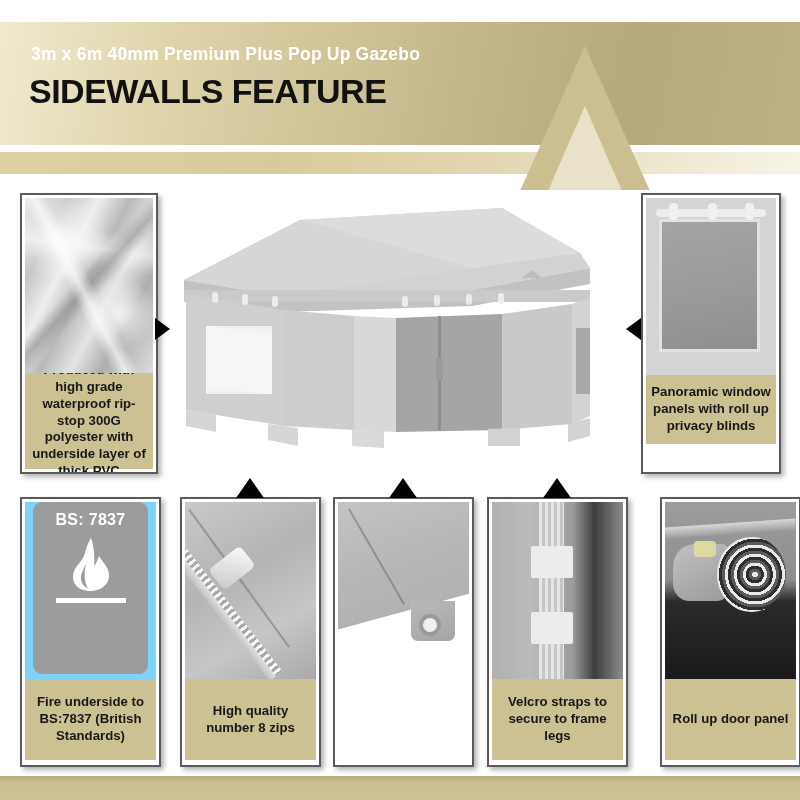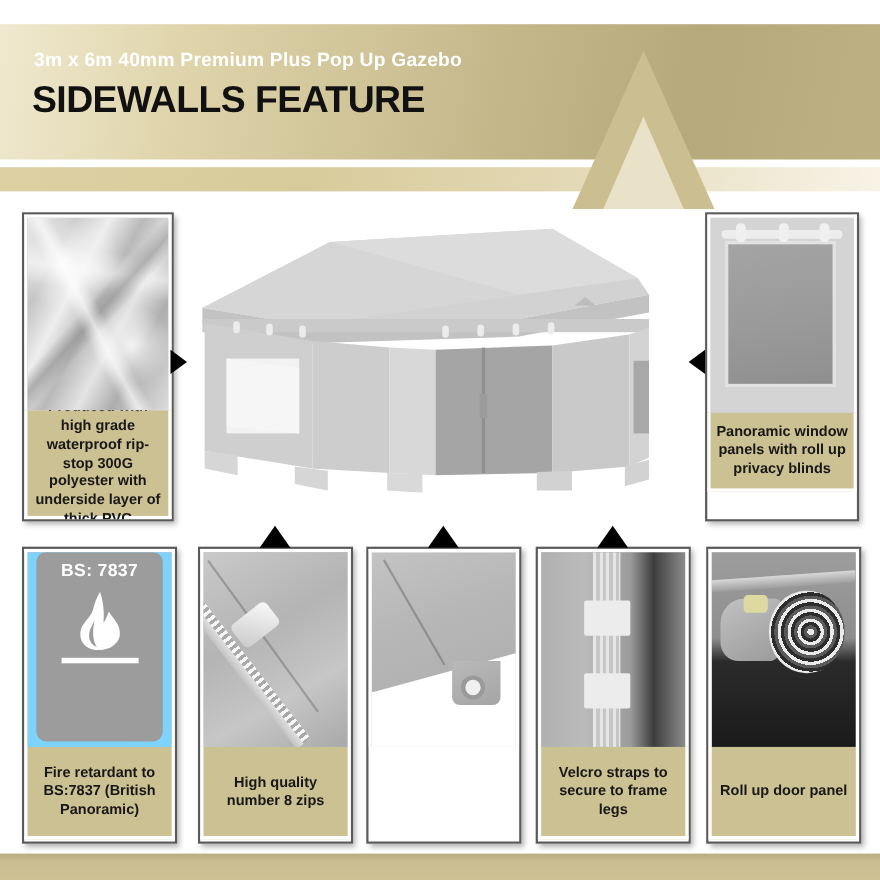--- a/index.html
+++ b/index.html
@@ -105,21 +105,21 @@
   #card-window .card-cap   { height: 72px; }
 
   
   .card-bottom { top: 497px; height: 270px; width: 141px; }
   .card-bottom .card-photo { height: 180px; }
   .card-bottom .card-cap   { height: 84px; }
   #card-fire   { left: 20px; }
   #card-zip    { left: 180px; }
   #card-skirt  { left: 333px; }
   #card-velcro { left: 487px; }
-  #card-rollup { left: 642px; }
+  #card-rollup { left: 660px; }
 
   
   .arrow-right {
     position: absolute; left: 155px; top: 318px;
     width: 0; height: 0;
     border-top: 11px solid transparent;
     border-bottom: 11px solid transparent;
     border-left: 15px solid #000000;
     z-index: 6;
   }
@@ -357,21 +357,21 @@
           <div class="fire-bs">BS: 7837</div>
           <svg class="fire-flame" width="54" height="56" viewBox="0 0 54 56">
             <path d="M27 2 C20 14 22 19 17 25 C13 30 9 34 9 41 C9 50 17 55 26 55 C36 55 45 49 45 40 C45 31 39 27 35 20 C33 25 32 28 30 30 C31 22 30 11 27 2 Z" fill="#ffffff"></path>
             <path d="M22 28 C19 34 17 37 17 42 C17 47 20 51 24 52 C20 46 20 37 22 28 Z" fill="#9c9c9c"></path>
           </svg>
           <div class="fire-rule"></div>
         </div>
       </div>
     </div>
     <div class="card-cap">
-      <span>Fire retardant to BS:7837 (British Panoramic)</span>
+      <span>Fire underside to BS:7837 (British Standards)</span>
     </div>
   </div>
 
   <div class="card card-bottom" id="card-zip">
     <div class="card-photo">
       <div class="tex-zip">
         <div class="zip-seam"></div>
         <div class="zip-tape"></div>
         <div class="zip-teeth"></div>
         <div class="zip-pull"></div>

